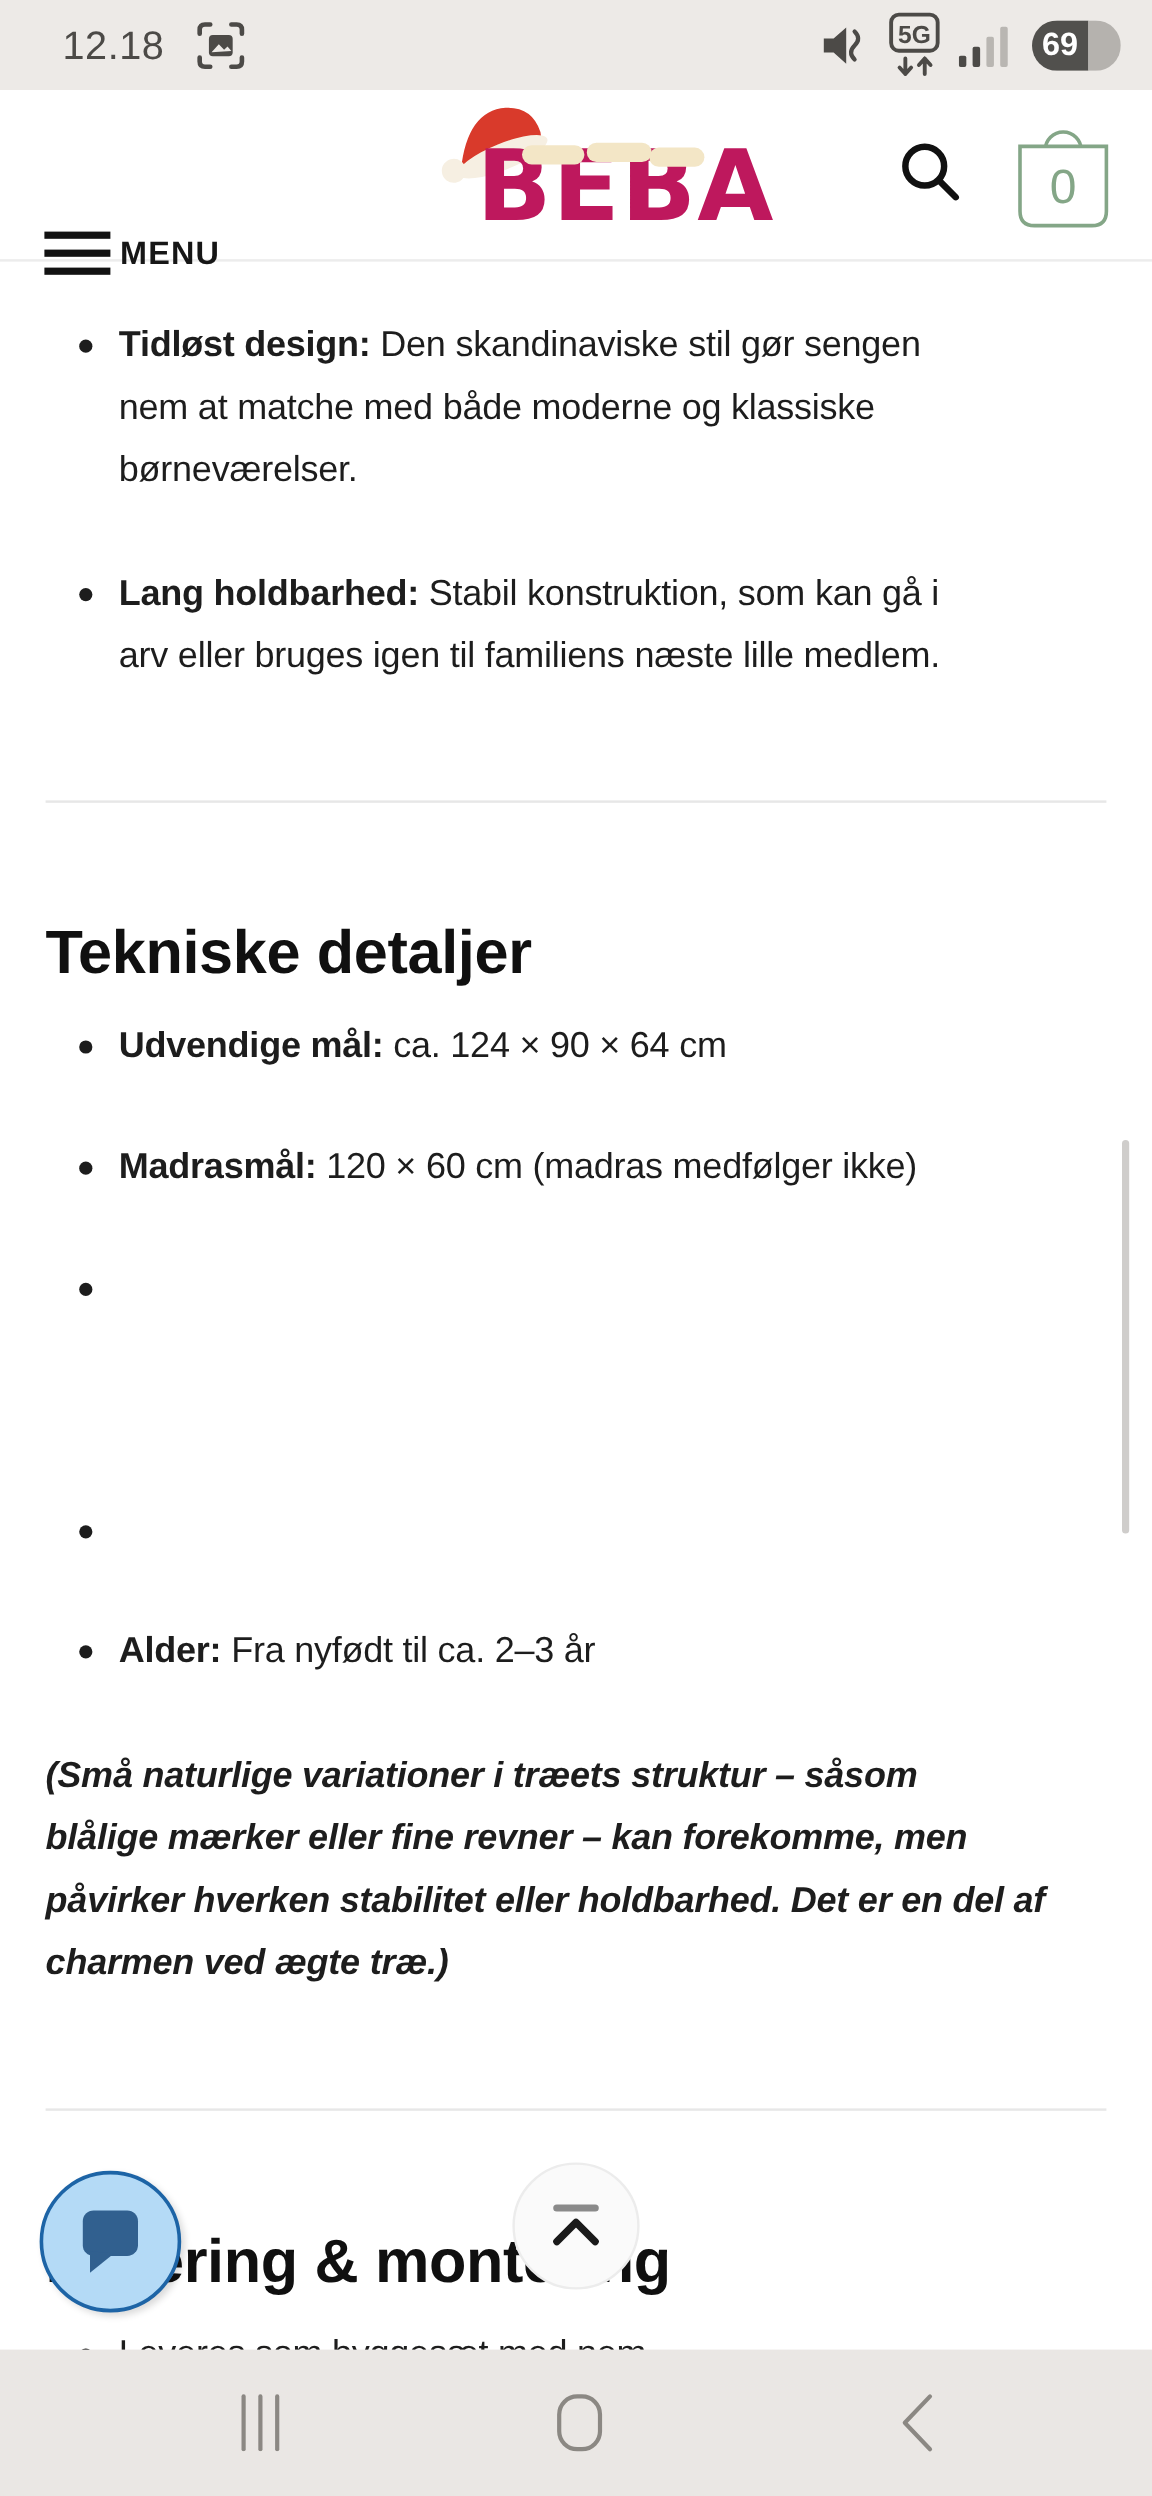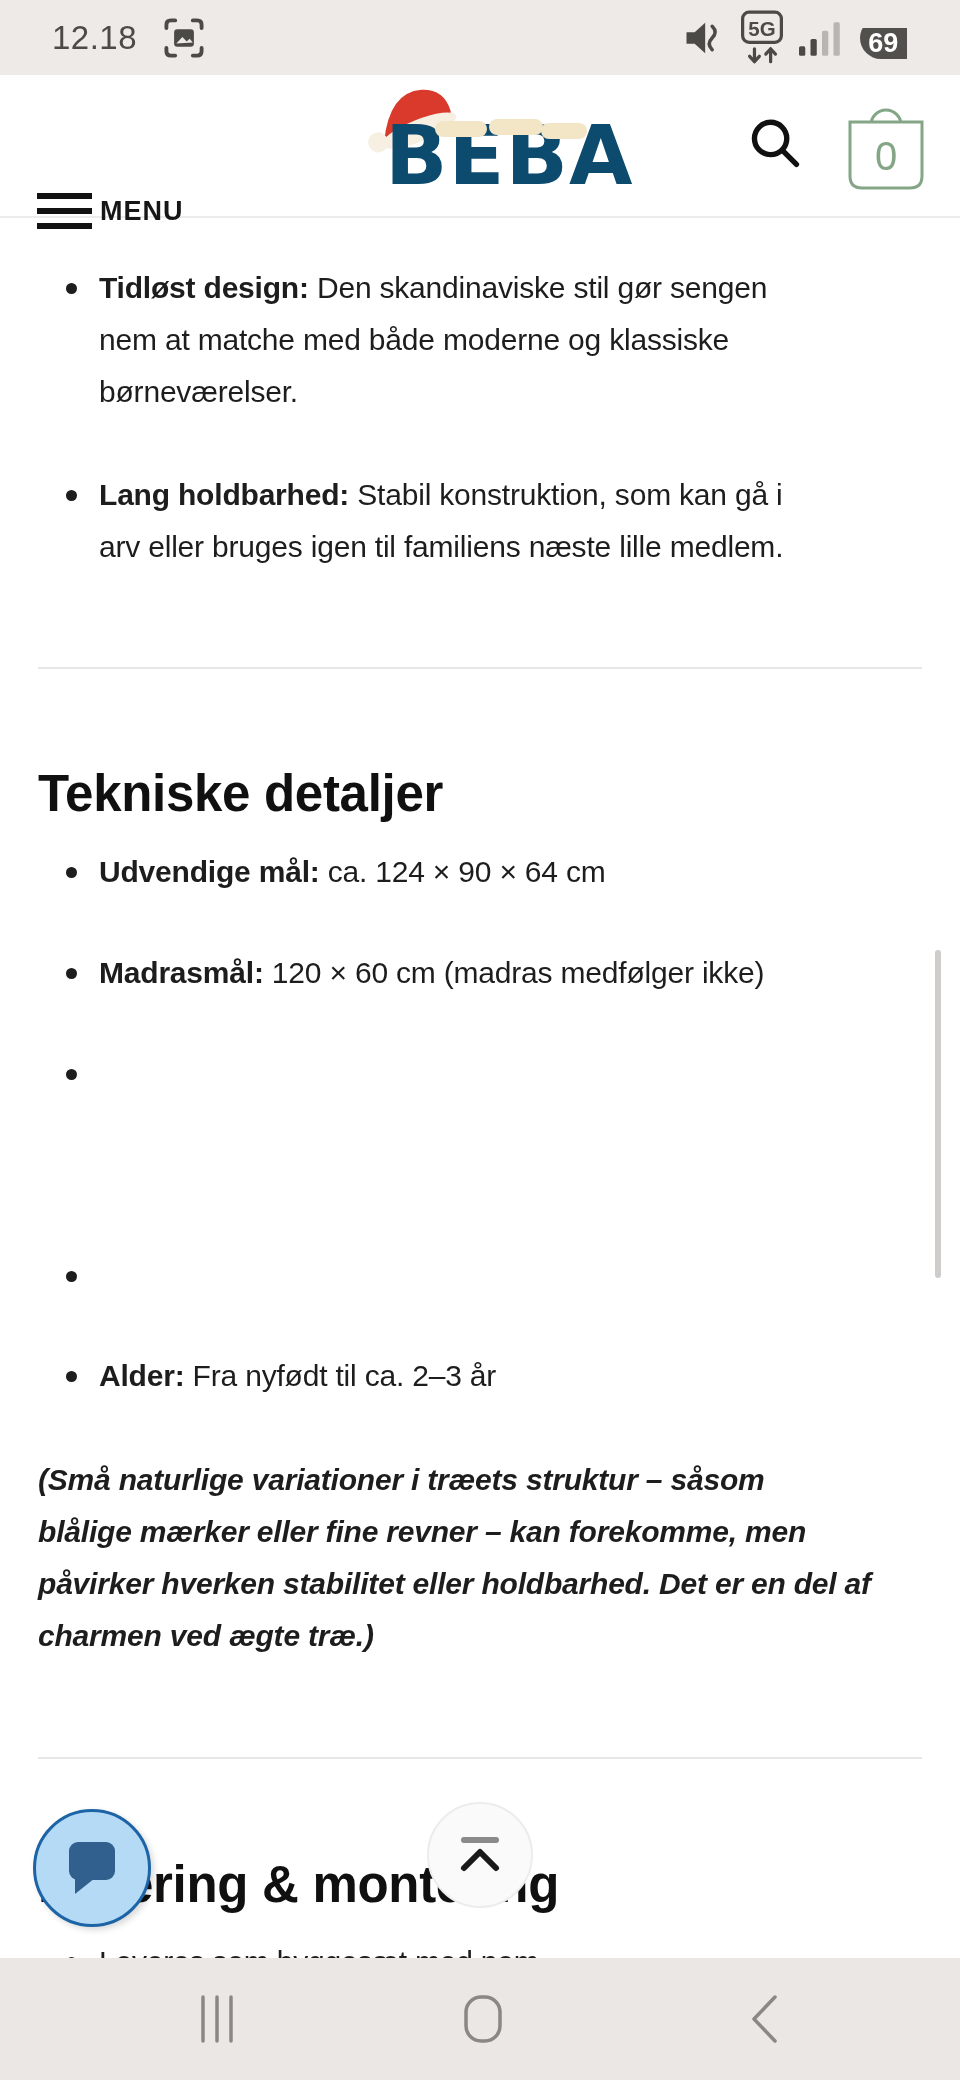--- a/index.html
+++ b/index.html
@@ -6,36 +6,36 @@
   body{width:960px;height:2080px;position:relative;overflow:hidden;background:#ffffff;
        font-family:"Liberation Sans",sans-serif;color:#1d1d1d;}
   .screen{position:absolute;inset:0;}
 
   
   .statusbar{position:absolute;left:0;top:0;width:960px;height:75px;background:#edeae7;
              display:flex;align-items:center;justify-content:space-between;z-index:40;}
   .sb-left{display:flex;align-items:center;gap:25px;margin-left:52px;}
   .sb-time{font-size:33px;font-weight:500;color:#4c4a47;letter-spacing:.5px;}
   .sb-right{display:flex;align-items:center;gap:15px;margin-right:26px;}
-  .battery{width:74px;height:42px;border-radius:21px;overflow:hidden;display:flex;align-items:flex-end;}
+  .battery{width:74px;height:42px;border-radius:21px;overflow:hidden;display:flex;}
   .battery-fill{width:63%;background:#51504d;display:flex;align-items:center;justify-content:center;}
   .battery-fill span{color:#fff;font-size:27px;font-weight:700;}
   .battery-rest{flex:1;background:#b5b2ae;}
 
   
   .header{position:absolute;left:0;top:75px;width:960px;height:141px;background:#ffffff;
           border-bottom:2px solid #ececec;z-index:30;}
   .menu-btn{position:absolute;left:37px;top:118px;display:flex;align-items:center;gap:8px;cursor:pointer;}
   .hamburger{display:flex;flex-direction:column;gap:9px;}
   .hamburger i{display:block;width:55px;height:6px;background:#121212;}
   .menu-label{font-size:27px;font-weight:700;color:#161616;letter-spacing:1px;}
 
   .logo{position:absolute;left:480px;top:22px;transform:translateX(-50%);width:210px;height:115px;}
-  .logo-text{position:absolute;left:10px;top:18px;font-size:82px;line-height:82px;font-weight:800;
-             color:#0c4a6e;letter-spacing:1px;font-family:"DejaVu Sans",sans-serif;}
+  .logo-text{position:absolute;left:22px;top:18px;font-size:82px;line-height:82px;font-weight:800;
+             color:#be185d;letter-spacing:1px;font-family:"DejaVu Sans",sans-serif;}
   .snow{position:absolute;background:#f3e6c6;border-radius:12px;height:16px;}
   .snow1{left:60px;top:24px;width:52px;}
   .snow2{left:114px;top:22px;width:54px;}
   .snow3{left:166px;top:26px;width:46px;}
   .hat{position:absolute;left:-16px;top:-22px;}
 
   .header-right{position:absolute;right:32px;top:0;height:141px;display:flex;align-items:center;gap:42px;}
   .search-btn{cursor:pointer;}
   .bag-btn{position:relative;cursor:pointer;width:84px;height:92px;}
   .bag-count{position:absolute;left:0;right:0;top:34px;text-align:center;font-size:40px;

